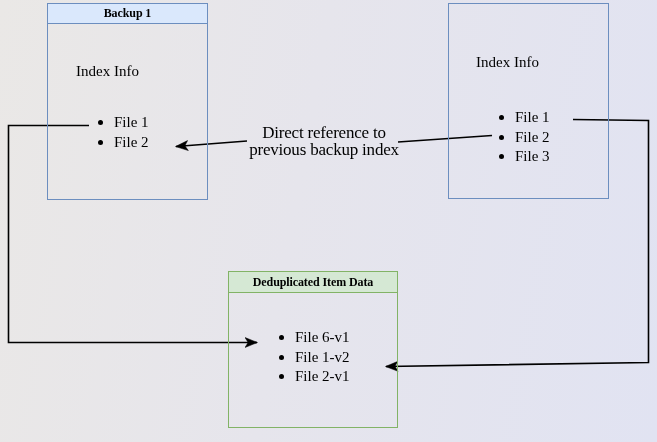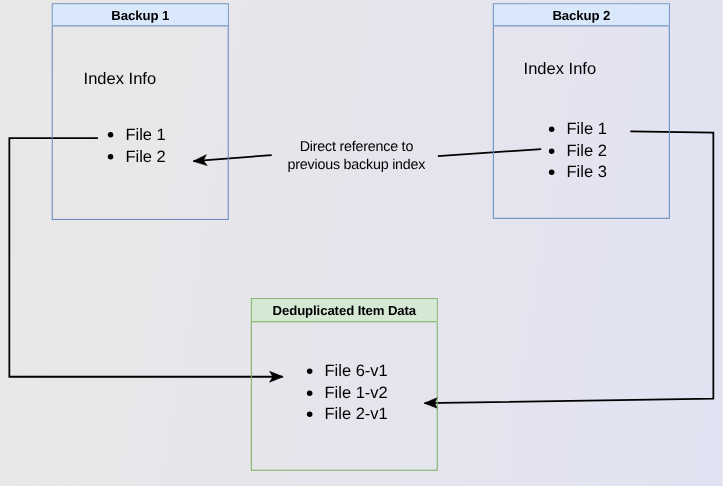--- a/index.html
+++ b/index.html
@@ -2,21 +2,21 @@
 <html style="--blue-fill: #dae8fc; --blue-border: #6c8ebf; --green-fill: #d5e8d4; --green-border: #82b366; --line: #000000;"><head>
 <meta charset="utf-8">
 <style>
   html, body { margin: 0; padding: 0; }
   .canvas {
     position: relative;
     width: 657px;
     height: 442px;
     overflow: hidden;
     background: linear-gradient(100deg, #eae8e6 0%, #e6e5ec 45%, #e1e3f2 100%);
-    font-family: Liberation Sans, sans-serif;
+    font-family: Liberation Serif, serif;
     color: #000;
   }
 
   
   .wires {
     position: absolute;
     inset: 0;
     width: 657px;
     height: 442px;
   }
@@ -71,21 +71,21 @@
     margin-right: 11px;
     flex: 0 0 auto;
   }
 
   .annotation {
     position: absolute;
     left: 240px;
     top: 124px;
     width: 168px;
     text-align: center;
-    font-size: 13px;
+    font-size: 17px;
     line-height: 17px;
     letter-spacing: -0.2px;
   }
 </style>
 </head>
 <body>
 
 <div class="canvas">
 
   <svg class="wires" viewBox="0 0 657 442">
@@ -109,21 +109,20 @@
           <span>File 1</span>
         </div>
         <div class="li">
           <span class="dot"></span>
           <span>File 2</span>
         </div>
       </div>
   </div>
 
   <div class="node blue" style="left:448px; top:3px; width:161px; height:196px;">
-    <div class="hdr">Backup 2</div>
     <div class="body-label" style="left:27px; top:50px;">Index Info</div>
     <div class="filelist" style="left:50px; top:104px;">
         <div class="li">
           <span class="dot"></span>
           <span>File 1</span>
         </div>
         <div class="li">
           <span class="dot"></span>
           <span>File 2</span>
         </div>

